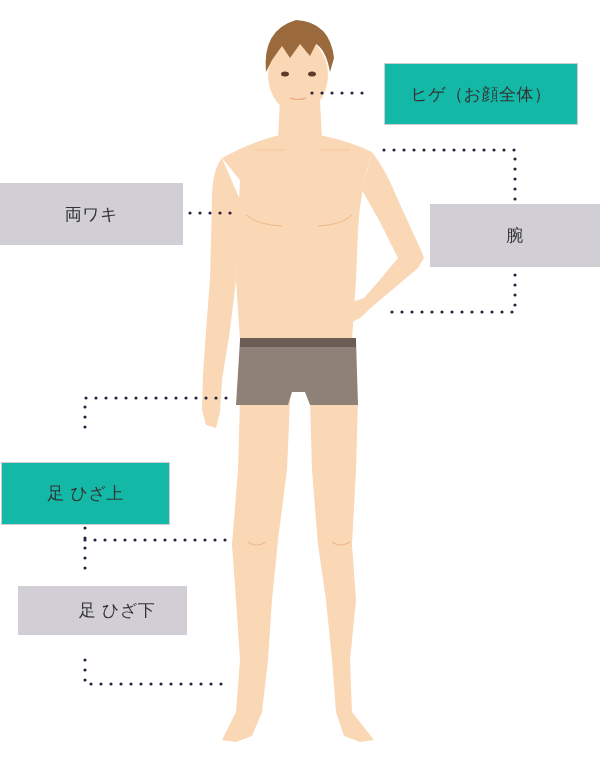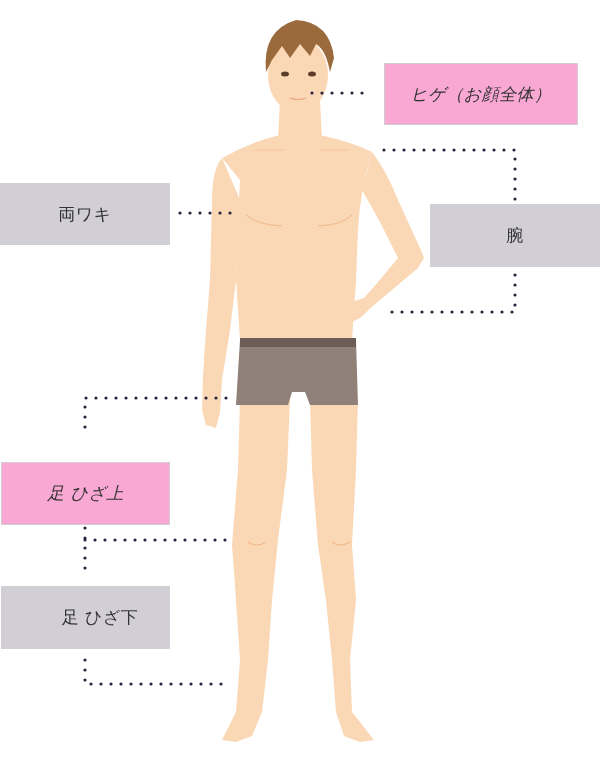--- a/index.html
+++ b/index.html
@@ -4,21 +4,21 @@
 <style>
   html, body { margin: 0; padding: 0; background: #ffffff; }
   body { width: 600px; height: 767px; position: relative; overflow: hidden;
          font-family: "DejaVu Sans", "Liberation Sans", sans-serif; }
   .figure { position: absolute; left: 0; top: 0; width: 600px; height: 767px; }
   .label {
     position: absolute; box-sizing: border-box;
     display: flex; align-items: center; justify-content: center;
     font-size: 17px; color: #333333; letter-spacing: 0.5px;
   }
-  .label.outline { background: #f9a8d4; border: 1px solid #cfccd2; font-style: italic; }
+  .label.outline { background: #14b8a6; border: 1px solid #cfccd2; }
   .label.filled  { background: #d1ced5; border: 1px solid #d1ced5; }
   .dots { position: absolute; }
 </style>
 </head>
 <body>
 
 <svg class="figure" viewBox="0 0 600 767" width="600" height="767" xmlns="http://www.w3.org/2000/svg">
 
   <path d="M240,400 L290,400 L287,470 L278,540 L272,600 L268,660 L262,712 L252,736 L236,742 L222,740 L236,712 L240,660 L236,600 L232,545 L238,470 Z" fill="#fad8b6"></path>
   <path d="M310,400 L358,400 L356,470 L352,545 L356,600 L350,660 L352,712 L374,740 L360,742 L344,736 L336,712 L332,660 L326,600 L318,545 L312,470 Z" fill="#fad8b6"></path>
@@ -58,27 +58,27 @@
     <path d="M85,508 L85,578"></path>
     <path d="M85,540 L226,540"></path>
     <path d="M85,660 L85,684 L226,684"></path>
   </g>
 </svg>
 
 <div class="label outline" style="left:384px;top:63px;width:194px;height:62px;">
   <span>ヒゲ（お顔全体）</span>
 </div>
 
-<div class="label filled" style="left:0px;top:183px;width:170px;height:62px;">
+<div class="label filled" style="left:0px;top:183px;width:183px;height:62px;">
   <span>両ワキ</span>
 </div>
 
 <div class="label filled" style="left:430px;top:204px;width:170px;height:63px;">
   <span>腕</span>
 </div>
 
 <div class="label outline" style="left:1px;top:438px;width:169px;height:63px;margin-top:24px;">
   <span>足 ひざ上</span>
 </div>
 
-<div class="label filled" style="left:1px;top:586px;width:169px;height:63px;padding-left:29px;">
+<div class="label filled" style="left:18px;top:586px;width:169px;height:49px;padding-left:29px;">
   <span>足 ひざ下</span>
 </div>
 
 </body></html>

